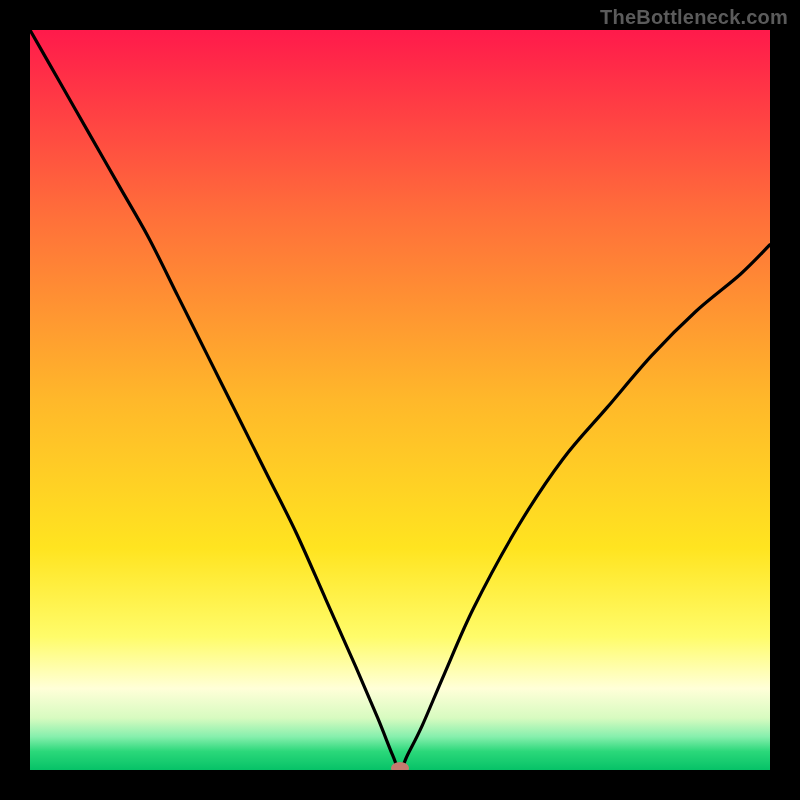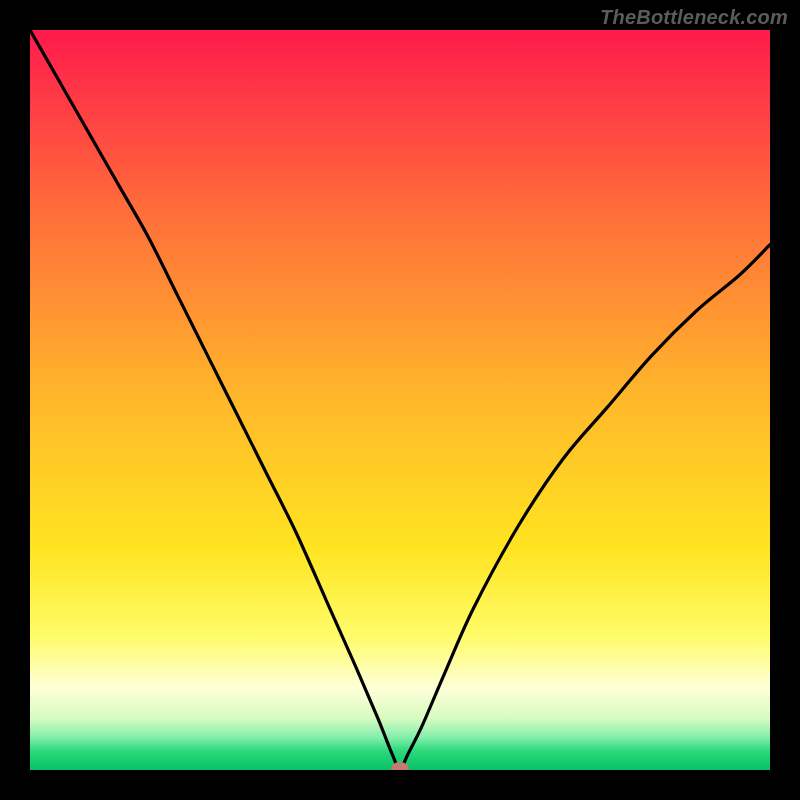--- a/index.html
+++ b/index.html
@@ -9,21 +9,20 @@
     height: 800px;
     overflow: hidden;
     background: #000;
     font-family: Arial, Helvetica, sans-serif;
   }
   .frame {
     position: relative;
     width: 800px;
     height: 800px;
     background: #ffffff;
-    font-style: italic;
   }
   .watermark {
     position: absolute;
     top: 6px;
     right: 12px;
     color: #5b5b5b;
     font-size: 20px;
     font-weight: 600;
     letter-spacing: 0.2px;
     z-index: 5;

